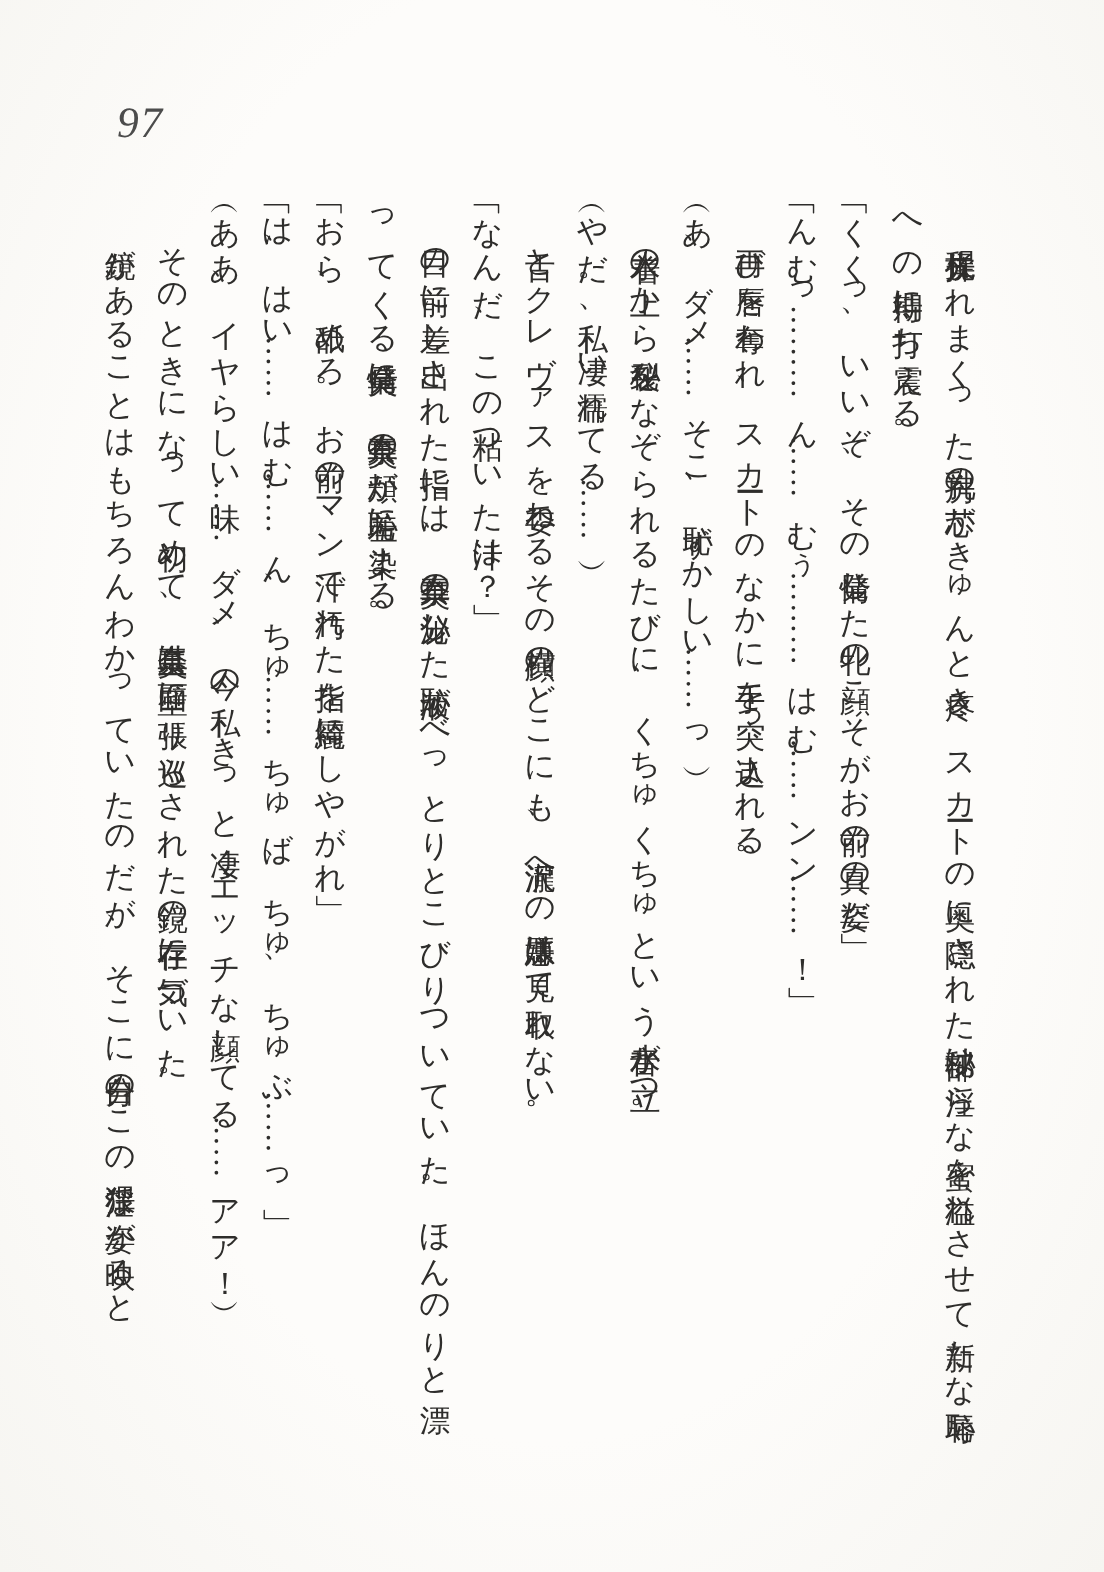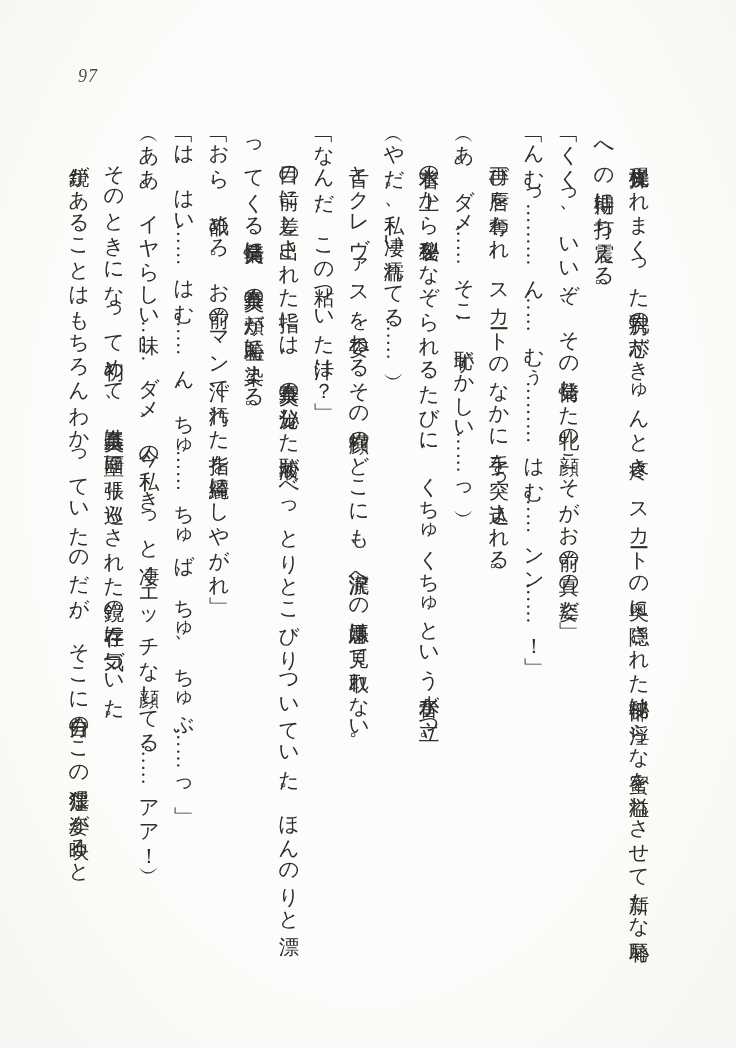--- a/index.html
+++ b/index.html
@@ -16,21 +16,21 @@
   }
   .page {
     position: absolute;
     inset: 0;
     background: radial-gradient(ellipse at 50% 45%, #fdfcfa 60%, #f6f5f1 100%);
   }
   .page-number {
     position: absolute;
     top: 66px;
     left: 78px;
-    font-size: 18px;
+    font-size: 29px;
     font-style: italic;
     color: #4c4c4c;
     letter-spacing: 1px;
   }
   .text-block {
     position: absolute;
     top: 130px;
     right: 80px;
     height: 806px;
     writing-mode: vertical-rl;

